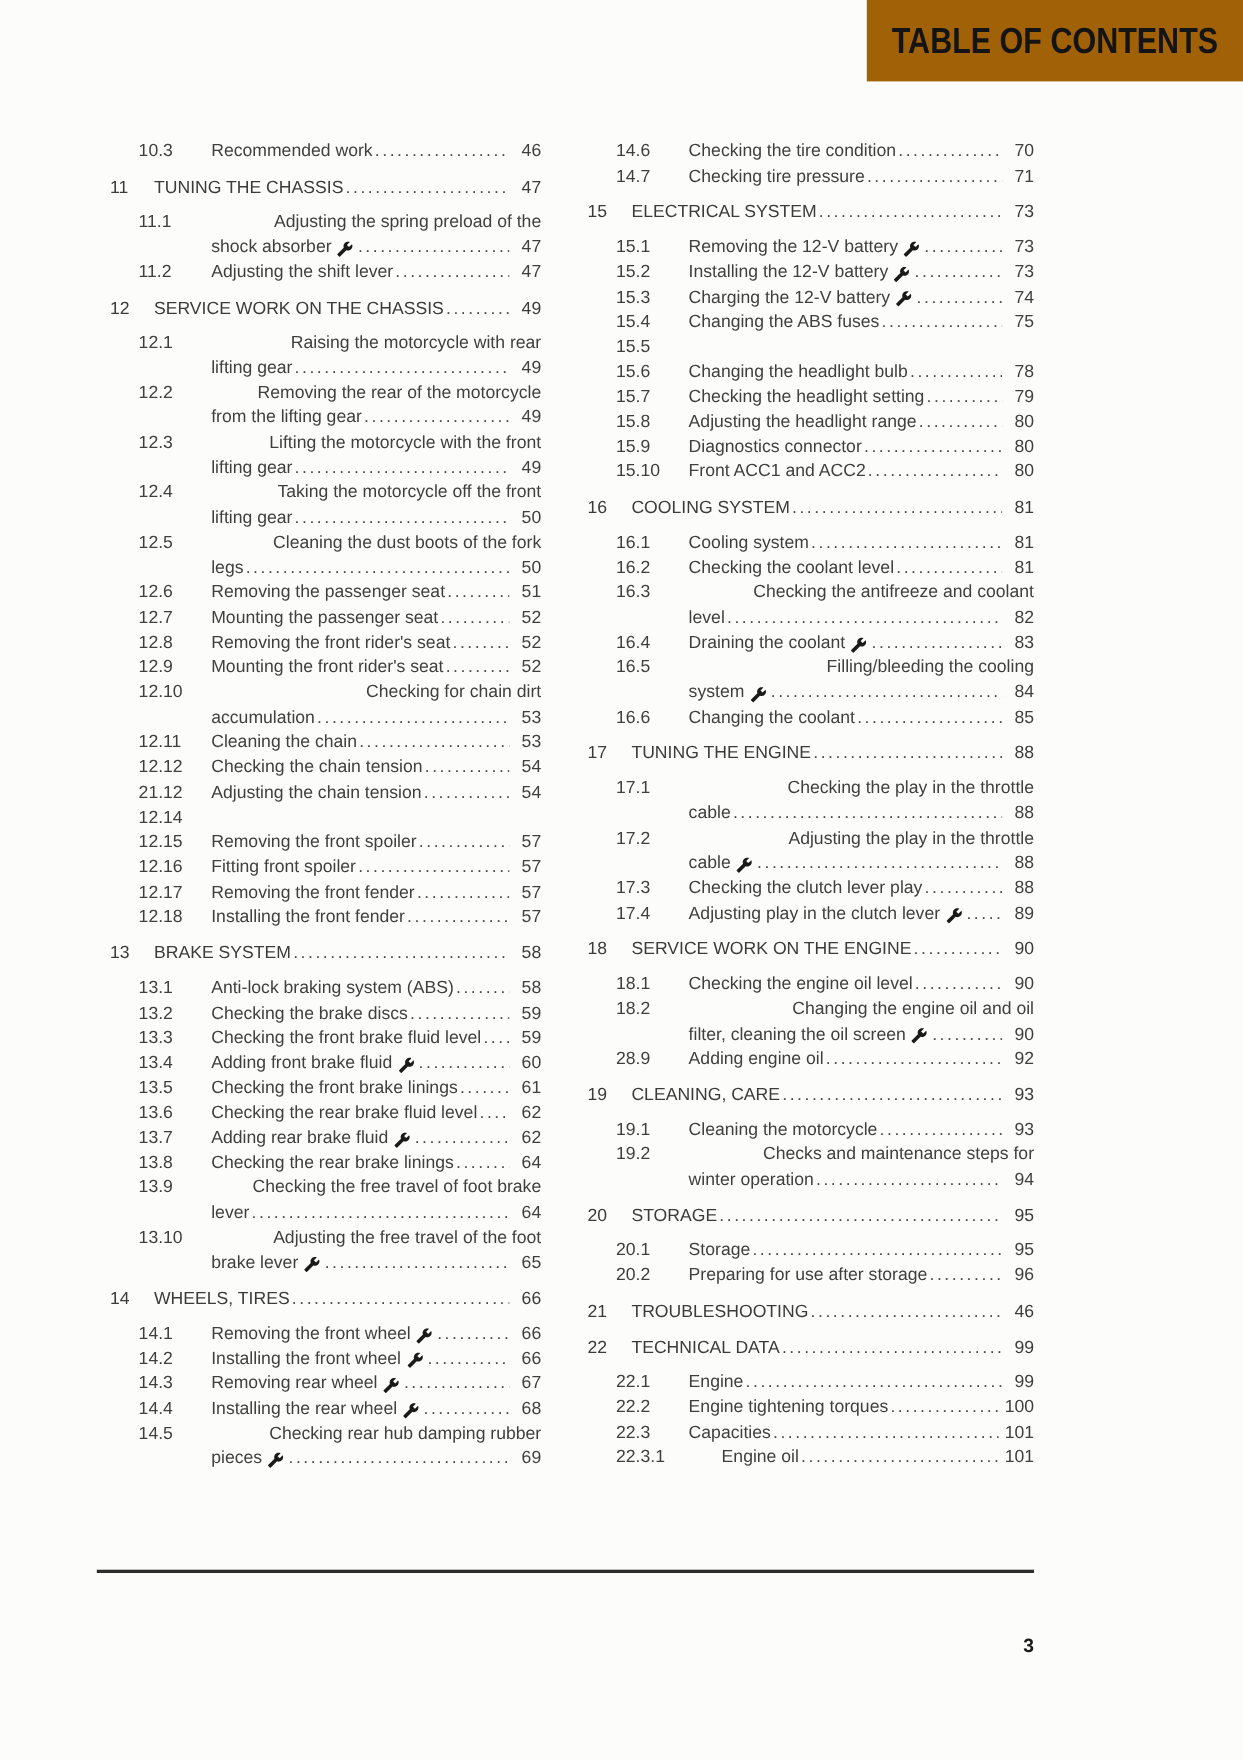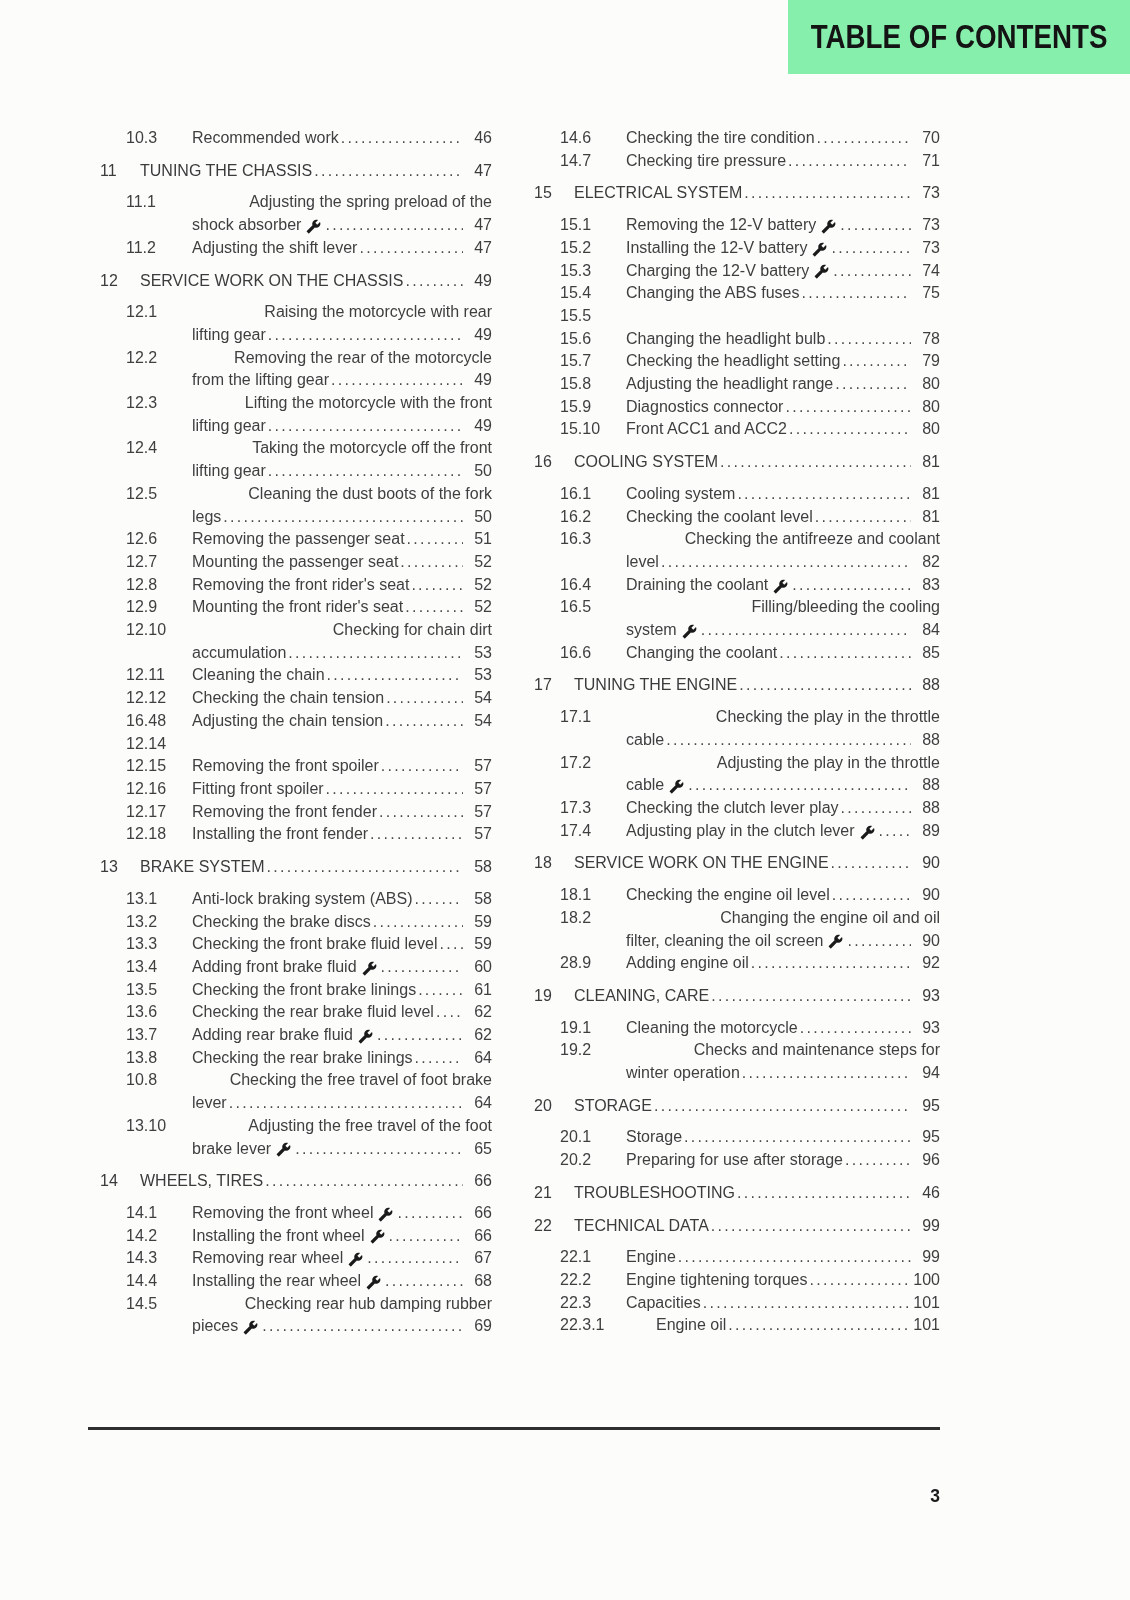--- a/index.html
+++ b/index.html
@@ -10,21 +10,21 @@
   .sheet {
     position:relative;
     width:1130px; height:1600px;
     background:#fcfcfb;
     overflow:hidden;
     margin:0 auto;
   }
   
   .header-box {
     position:absolute; top:0; left:788px; width:342px; height:74px;
-    background:#86efac;
+    background:#a16207;
     display:flex; align-items:center;
   }
   .header-title {
     display:inline-block;
     font-weight:bold; font-size:33px; color:#141414;
     padding-left:27px; white-space:nowrap;
     transform:scaleX(0.84); transform-origin:left center;
   }
   
   .columns {
@@ -274,21 +274,21 @@
     <span class="body">
       <span class="lastline">
         <span class="txt">Checking the chain tension</span>
 
         <span class="dots"></span>
         <span class="pg">54</span>
       </span>
     </span>
   </div>
         <div class="entry level2">
-    <span class="num">16.48</span>
+    <span class="num">21.12</span>
     <span class="body">
       <span class="lastline">
         <span class="txt">Adjusting the chain tension</span>
 
         <span class="dots"></span>
         <span class="pg">54</span>
       </span>
     </span>
   </div>
         <div class="entry level2">
@@ -435,21 +435,21 @@
     <span class="body">
       <span class="lastline">
         <span class="txt">Checking the rear brake linings</span>
 
         <span class="dots"></span>
         <span class="pg">64</span>
       </span>
     </span>
   </div>
         <div class="entry level2">
-    <span class="num">10.8</span>
+    <span class="num">13.9</span>
     <span class="body">
       <span class="wrapline">Checking the free travel of foot brake</span>
             <span class="lastline">
         <span class="txt">lever</span>
 
         <span class="dots"></span>
         <span class="pg">64</span>
       </span>
     </span>
   </div>

